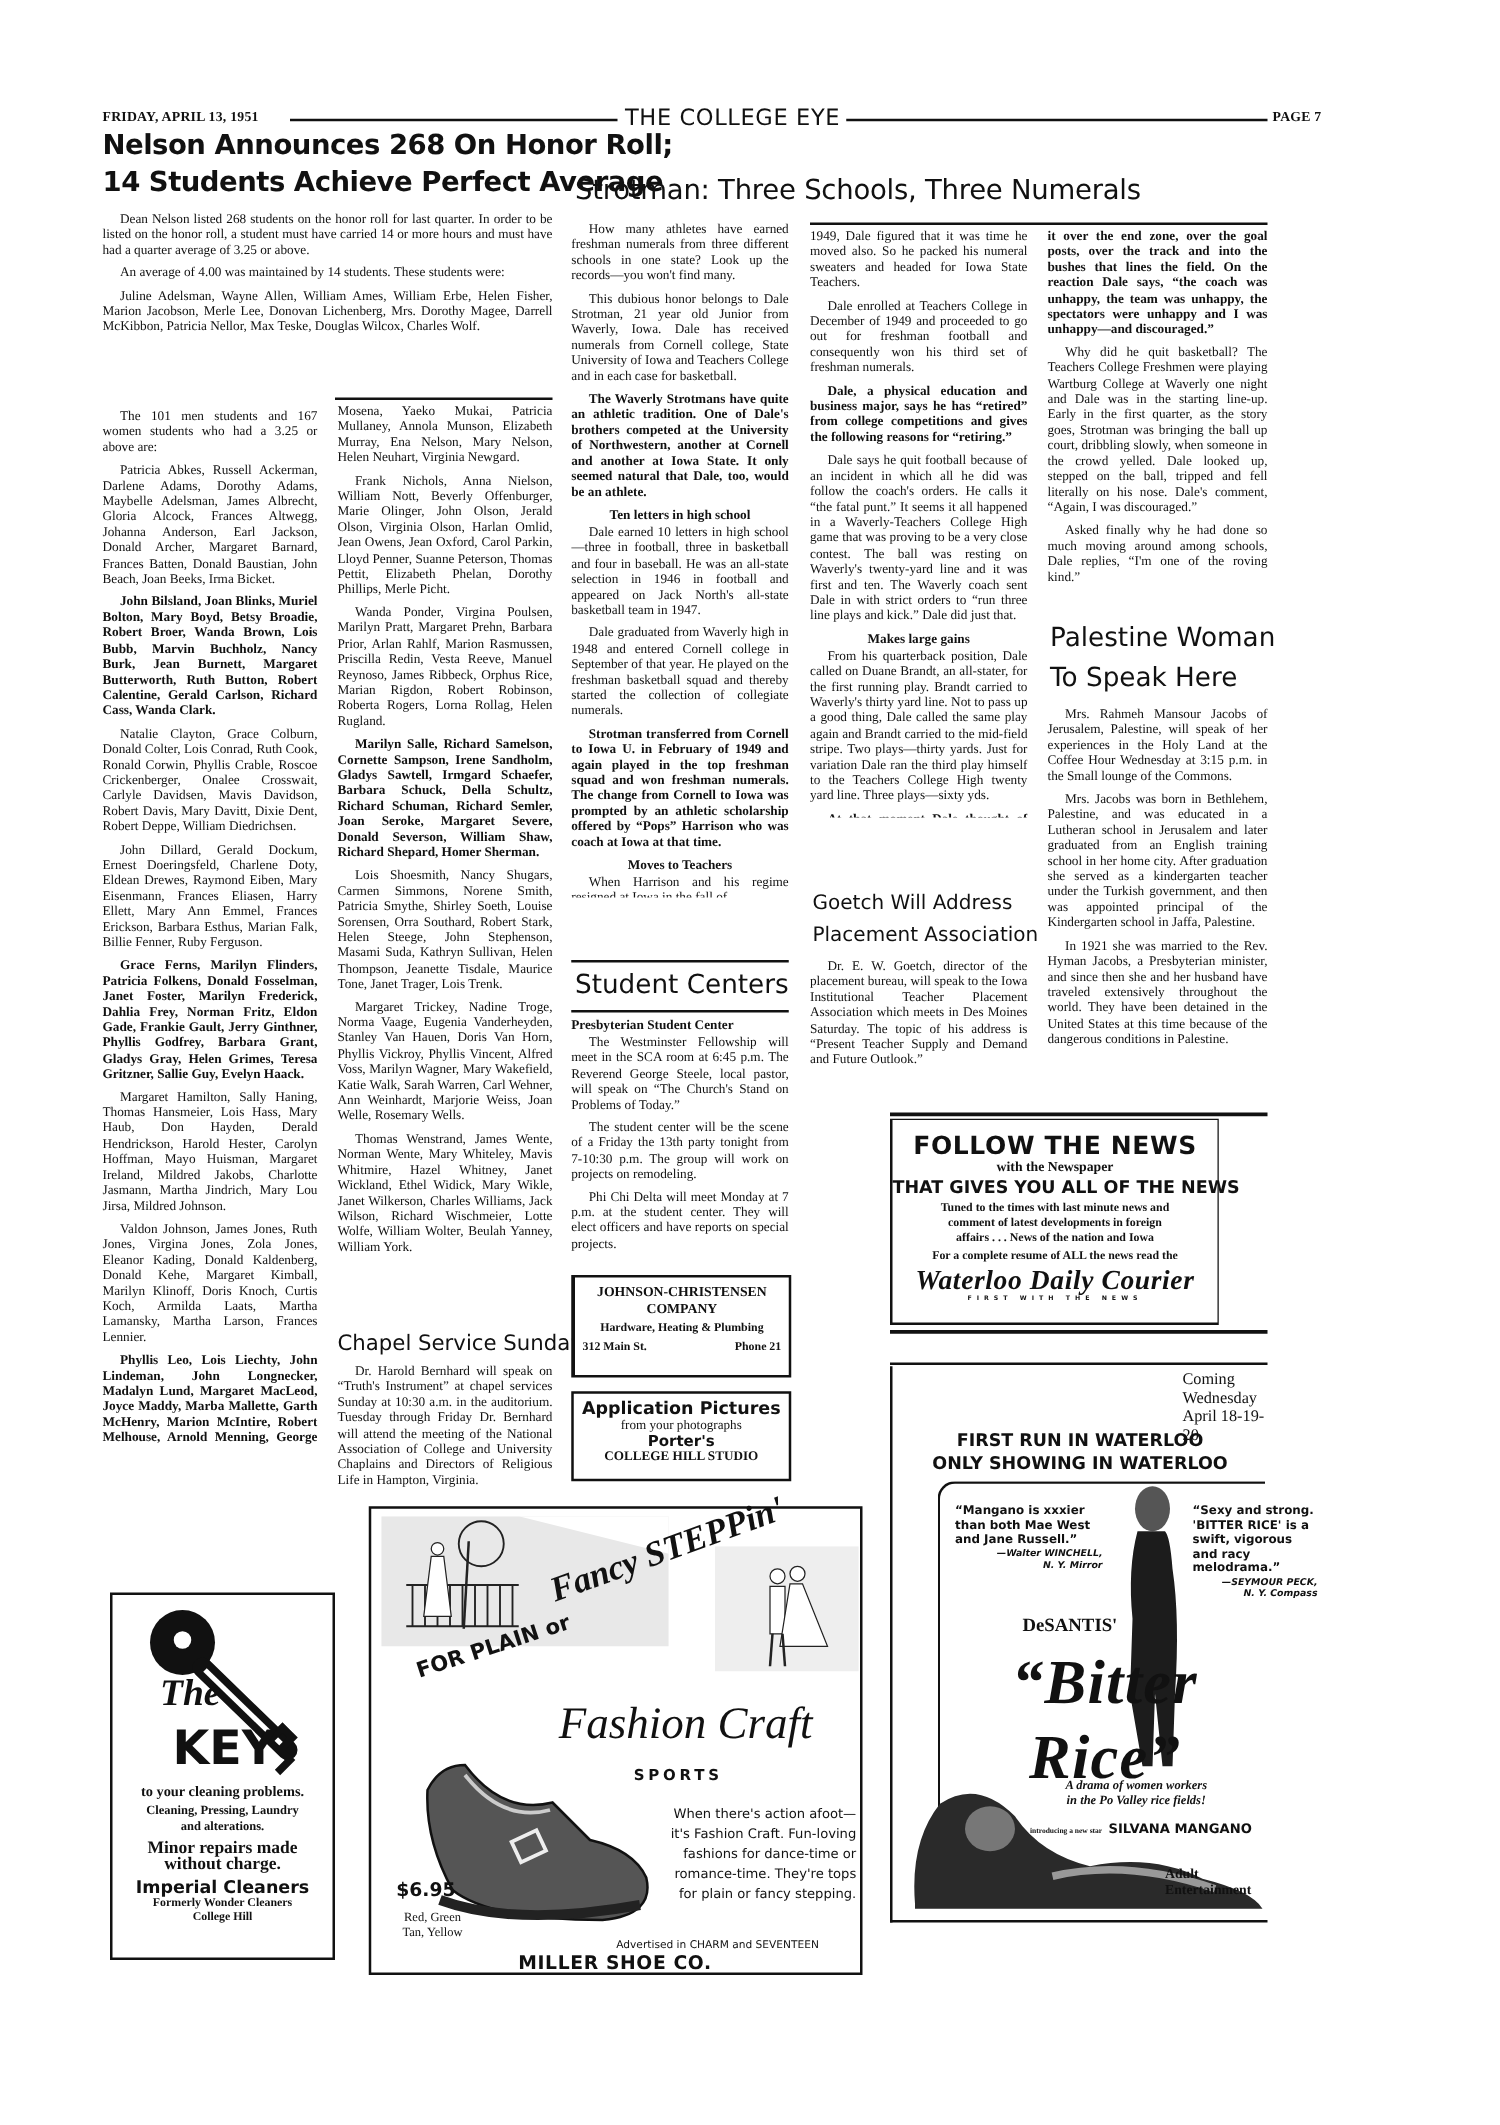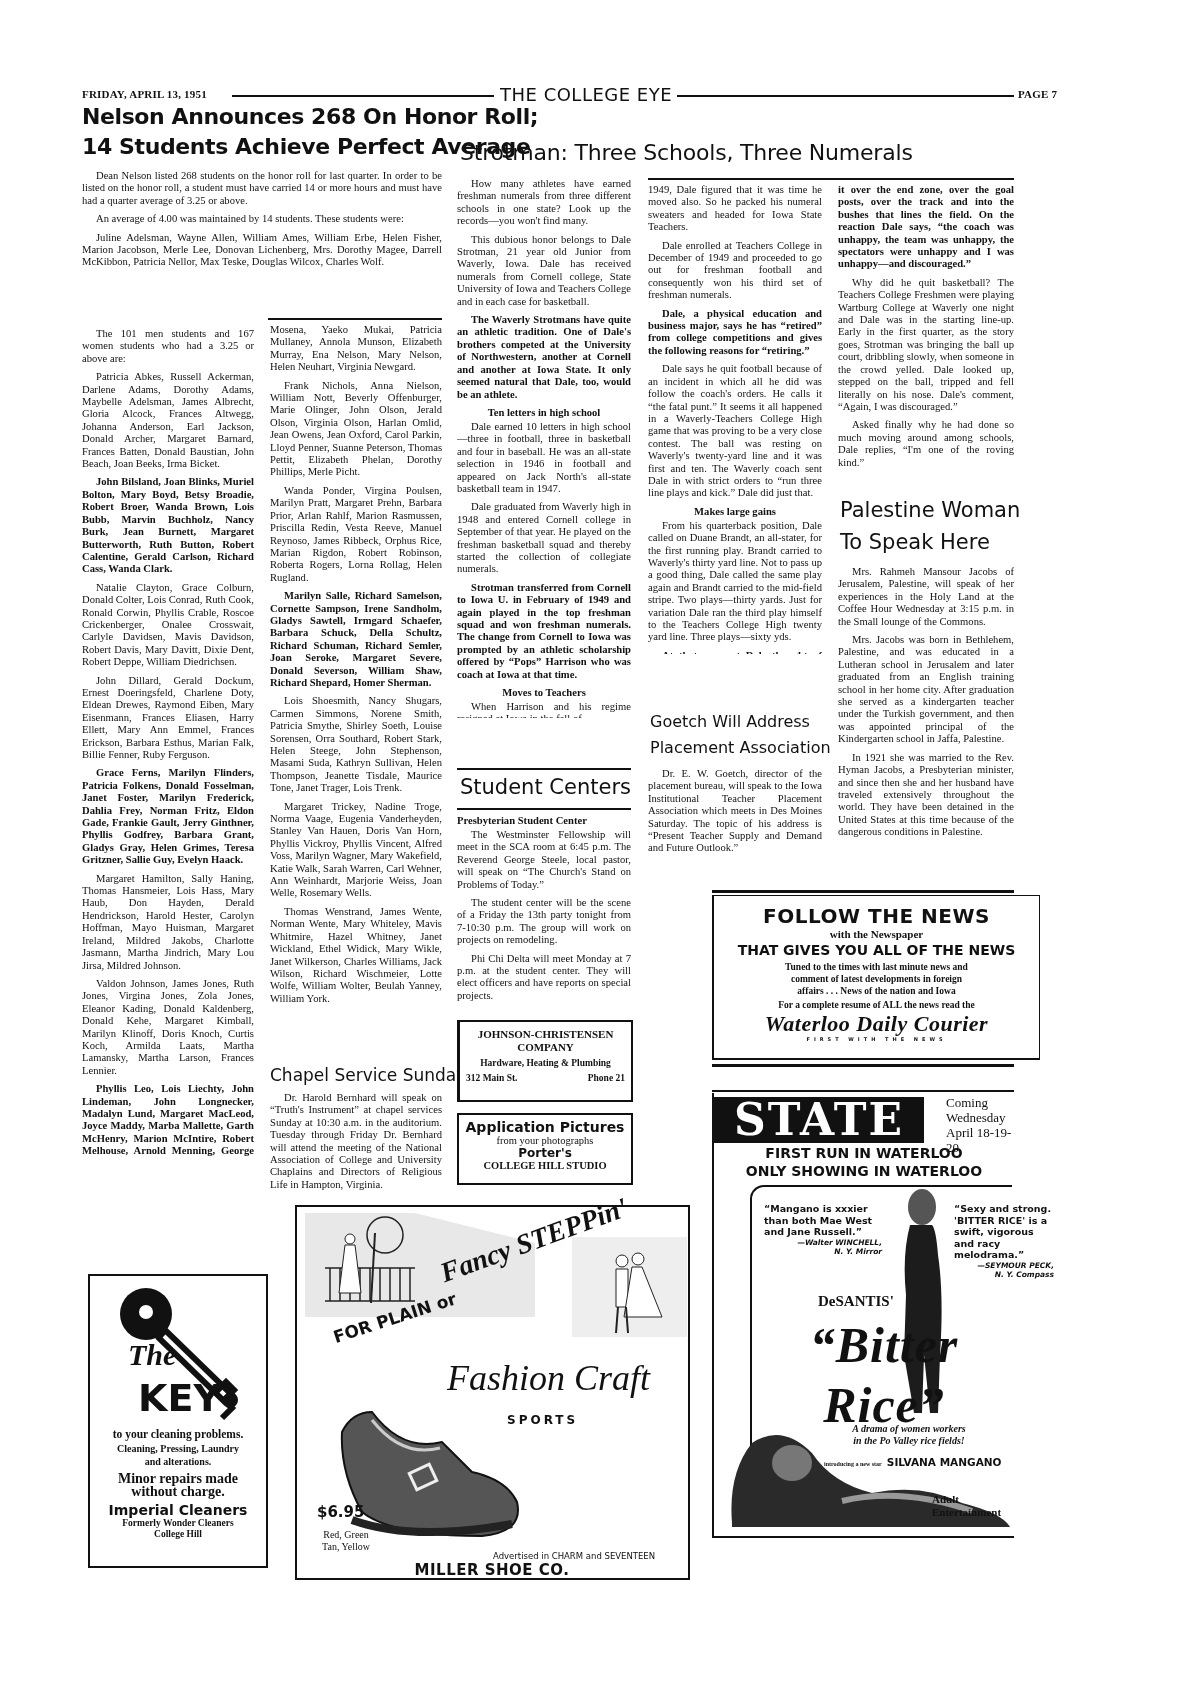--- a/index.html
+++ b/index.html
@@ -115,38 +115,35 @@
 
 <div class="abs head-sans" style="left:840px; top:498px; font-size:21px;">Palestine Woman</div>
 <div class="abs head-sans" style="left:840px; top:530px; font-size:21px;">To Speak Here</div>
 <div class="abs" style="left:838px; top:566px; width:176px;">
   <p class="txt">Mrs. Rahmeh Mansour Jacobs of Jerusalem, Palestine, will speak of her experiences in the Holy Land at the Coffee Hour Wednesday at 3:15 p.m. in the Small lounge of the Commons.</p>
   <p class="txt">Mrs. Jacobs was born in Bethlehem, Palestine, and was educated in a Lutheran school in Jerusalem and later graduated from an English training school in her home city. After graduation she served as a kindergarten teacher under the Turkish government, and then was appointed principal of the Kindergarten school in Jaffa, Palestine.</p>
   <p class="txt">In 1921 she was married to the Rev. Hyman Jacobs, a Presbyterian minister, and since then she and her husband have traveled extensively throughout the world. They have been detained in the United States at this time because of the dangerous conditions in Palestine.</p>
 </div>
 
 <div class="hline" style="left:712px; top:890px; width:302px; height:3px;"></div>
-<div class="box" style="left:712px; top:895px; width:328px; height:165px; border-width:1px 1px 2px 2px;">
+<div class="box" style="left:712px; top:895px; width:263px; height:165px; border-width:1px 1px 2px 2px;">
   <div class="head-sans center" style="margin-top:8px; font-size:20px; font-weight:bold; letter-spacing:0.5px;">FOLLOW THE NEWS</div>
   <div class="serif center" style="font-size:11px; font-weight:bold;">with the Newspaper</div>
   <div class="head-sans center" style="font-size:14px; font-weight:bold; white-space:nowrap; margin-top:2px;">THAT GIVES YOU ALL OF THE NEWS</div>
   <div class="ad-line" style="font-size:9.5px; margin-top:3px; line-height:12px;">Tuned to the times with last minute news and</div>
   <div class="ad-line" style="font-size:9.5px; line-height:12px;">comment of latest developments in foreign</div>
   <div class="ad-line" style="font-size:9.5px; line-height:12px;">affairs . . . News of the nation and Iowa</div>
   <div class="ad-line" style="font-size:9.5px; line-height:13px; margin-top:2px;">For a complete resume of ALL the news read the</div>
   <div class="serif center" style="font-size:22px; font-weight:bold; font-style:italic; letter-spacing:0.5px; line-height:24px;">Waterloo Daily Courier</div>
   <div class="sans center" style="font-size:5px; font-weight:bold; letter-spacing:4px;">FIRST WITH THE NEWS</div>
 </div>
 <div class="hline" style="left:712px; top:1064px; width:302px; height:3px;"></div>
 
 <div class="hline" style="left:712px; top:1090px; width:302px; height:2px;"></div>
 <div class="box" style="left:712px; top:1093px; width:302px; height:445px; border-width:0 0 2px 2px;">
-  <div class="abs" style="left:0; top:4px; width:210px; height:46px; background:#111; color:#fff; font-family:'DejaVu Serif', serif; font-weight:bold; font-size:44px; line-height:46px; letter-spacing:2px; text-align:center;">
-    <span>STATE</span>
-  </div>
   <div class="abs serif" style="left:232px; top:2px; font-size:13px; line-height:15px;">
     <div>Coming</div>
     <div>Wednesday</div>
     <div>April 18-19-20</div>
   </div>
   <div class="abs head-sans center" style="left:0; width:300px; top:52px; font-size:14px; font-weight:bold;">FIRST RUN IN WATERLOO</div>
   <div class="abs head-sans center" style="left:0; width:300px; top:70px; font-size:14px; font-weight:bold;">ONLY SHOWING IN WATERLOO</div>
 
   <div class="abs" style="left:36px; top:92px; width:262px; height:340px; border:2px solid #111; border-right:none; border-bottom:none; border-radius:14px 0 0 0;"></div>
 
@@ -271,15 +268,16 @@
     <path d="M10 30 Q8 70 30 110 Q60 134 150 134 Q192 130 185 100 Q175 78 140 70 L110 40 Q70 50 40 10 Q20 10 10 30 Z" fill="#555" stroke="#111" stroke-width="2"></path>
     <path d="M40 18 Q70 56 108 46" stroke="#ccc" stroke-width="3" fill="none"></path>
     <rect x="80" y="66" width="22" height="18" fill="none" stroke="#eee" stroke-width="3" transform="rotate(-25 91 75)"></rect>
     <path d="M20 118 Q80 140 180 122" stroke="#222" stroke-width="8" fill="none"></path>
   </svg>
   <div class="abs sans" style="left:20px; top:296px; font-size:15px; font-weight:bold;">$6.95</div>
   <div class="abs serif center" style="left:14px; top:322px; width:70px; font-size:10px; line-height:12px;">
     <div>Red, Green</div>
     <div>Tan, Yellow</div>
   </div>
+  <div class="abs sans" style="left:238px; top:236px; width:150px; font-size:10.5px; line-height:16px; text-align:right;">When there's action afoot—it's Fashion Craft. Fun-loving fashions for dance-time or romance-time. They're tops for plain or fancy stepping.</div>
   <div class="abs sans" style="left:196px; top:344px; font-size:8.5px; white-space:nowrap;">Advertised in CHARM and SEVENTEEN</div>
   <div class="abs sans" style="left:80px; top:354px; width:230px; font-size:15px; font-weight:bold; text-align:center; letter-spacing:0.5px;">MILLER SHOE CO.</div>
 </div>
 
 </body></html>

